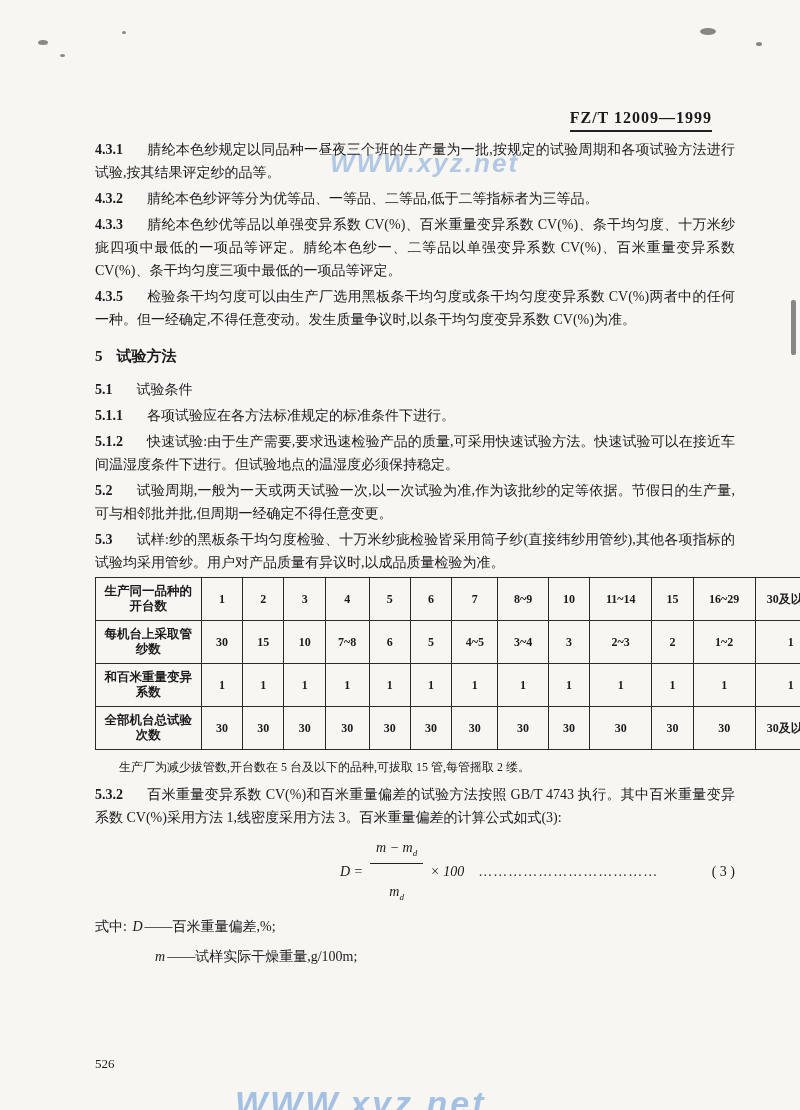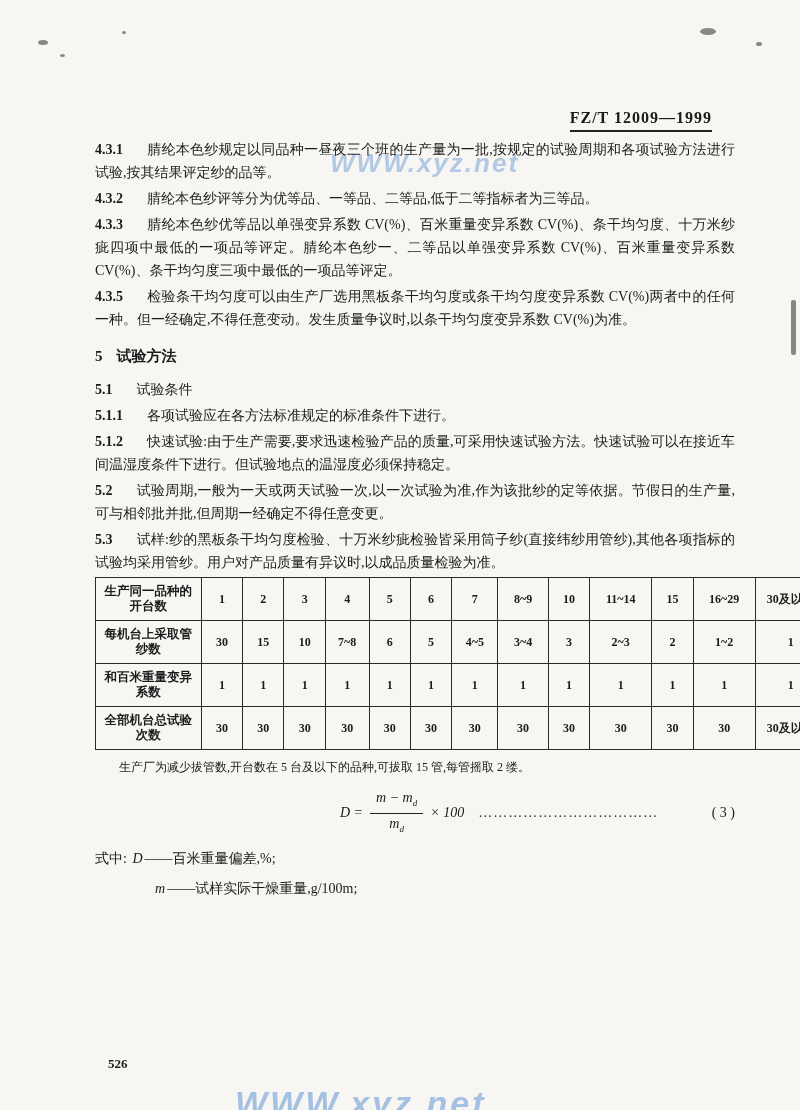--- a/index.html
+++ b/index.html
@@ -23,28 +23,28 @@
   .tbl-cap{margin:8px 0 6px 0;text-align:center;font-size:14px;font-weight:bold;}
   table.smp{border-collapse:collapse;table-layout:fixed;width:732px;margin:0 0 6px 0;font-weight:bold;}
   table.smp td{border:1px solid #2a2a2a;text-align:center;vertical-align:middle;
     font-size:12px;line-height:15px;height:38px;padding:2px 1px;}
   table.smp td.lab{font-size:12.5px;padding:2px 4px;}
   .note{margin:2px 0 4px 0;font-size:12px;line-height:23px;text-indent:2em;text-align:justify;}
   .formula-row{display:flex;align-items:center;margin:10px 0 8px 0;padding-left:245px;font-size:14px;}
   .f-body{display:inline-flex;align-items:center;white-space:nowrap;font-style:italic;}
   .frac{display:inline-flex;flex-direction:column;text-align:center;margin:0 7px;vertical-align:middle;}
   .frac .fnum{border-bottom:1px solid #222;padding:0 6px 1px 6px;line-height:17px;}
-  .frac .fden{padding:1px 6px 0 6px;line-height:17px;}
+  .frac .fden{padding:1px 6px 0 6px;line-height:17px;margin-top:18px;}
   sub{font-size:9px;}
   .f-dots{flex:1;overflow:hidden;white-space:nowrap;margin-left:14px;letter-spacing:1px;color:#333;}
   .f-no{margin-left:4px;white-space:nowrap;}
   .where{font-size:14px;line-height:25px;margin:4px 0 8px 0;}
   .where .w2{padding-left:58px;}
   .w-sym{font-style:italic;margin:0 2px;}
-  .footer-page{position:absolute;z-index:2;left:108px;top:1056px;font-size:13px;font-weight:bold;}
+  .footer-page{position:absolute;z-index:2;left:95px;top:1056px;font-size:13px;}
   .wm{position:absolute;z-index:1;font-family:"Liberation Sans","DejaVu Sans",sans-serif;
     font-weight:bold;font-style:italic;pointer-events:none;}
   .wm-top{top:148px;left:330px;font-size:26px;letter-spacing:2px;color:rgba(105,155,215,0.50);}
   .wm-bottom{top:1084px;left:235px;font-size:34px;letter-spacing:3px;color:rgba(95,150,215,0.55);}
   .speck{position:absolute;z-index:0;background:#2b2b2b;border-radius:50%;opacity:.55;}
 </style>
 </head>
 <body>
 
 <div class="page">
@@ -157,20 +157,21 @@
         <td>30</td>
         <td>30</td>
         <td>30</td>
         <td>30及以上</td>
       </tr>
     </tbody>
       </table>
 
     <p class="note">生产厂为减少拔管数,开台数在 5 台及以下的品种,可拔取 15 管,每管摇取 2 缕。</p>
 
+    <p class="para"><span class="pnum">5.3.2</span><span>百米重量变异系数 CV(%)和百米重量偏差的试验方法按照 GB/T 4743 执行。其中百米重量变异系数 CV(%)采用方法 1,线密度采用方法 3。百米重量偏差的计算公式如式(3):</span></p>
 
     <div class="formula-row">
       <span class="f-body">
         <span>D =</span>
         <span class="frac">
           <span class="fnum"><span>m − m</span><sub>d</sub></span>
           <span class="fden"><span>m</span><sub>d</sub></span>
         </span>
         <span>× 100</span>
       </span>

